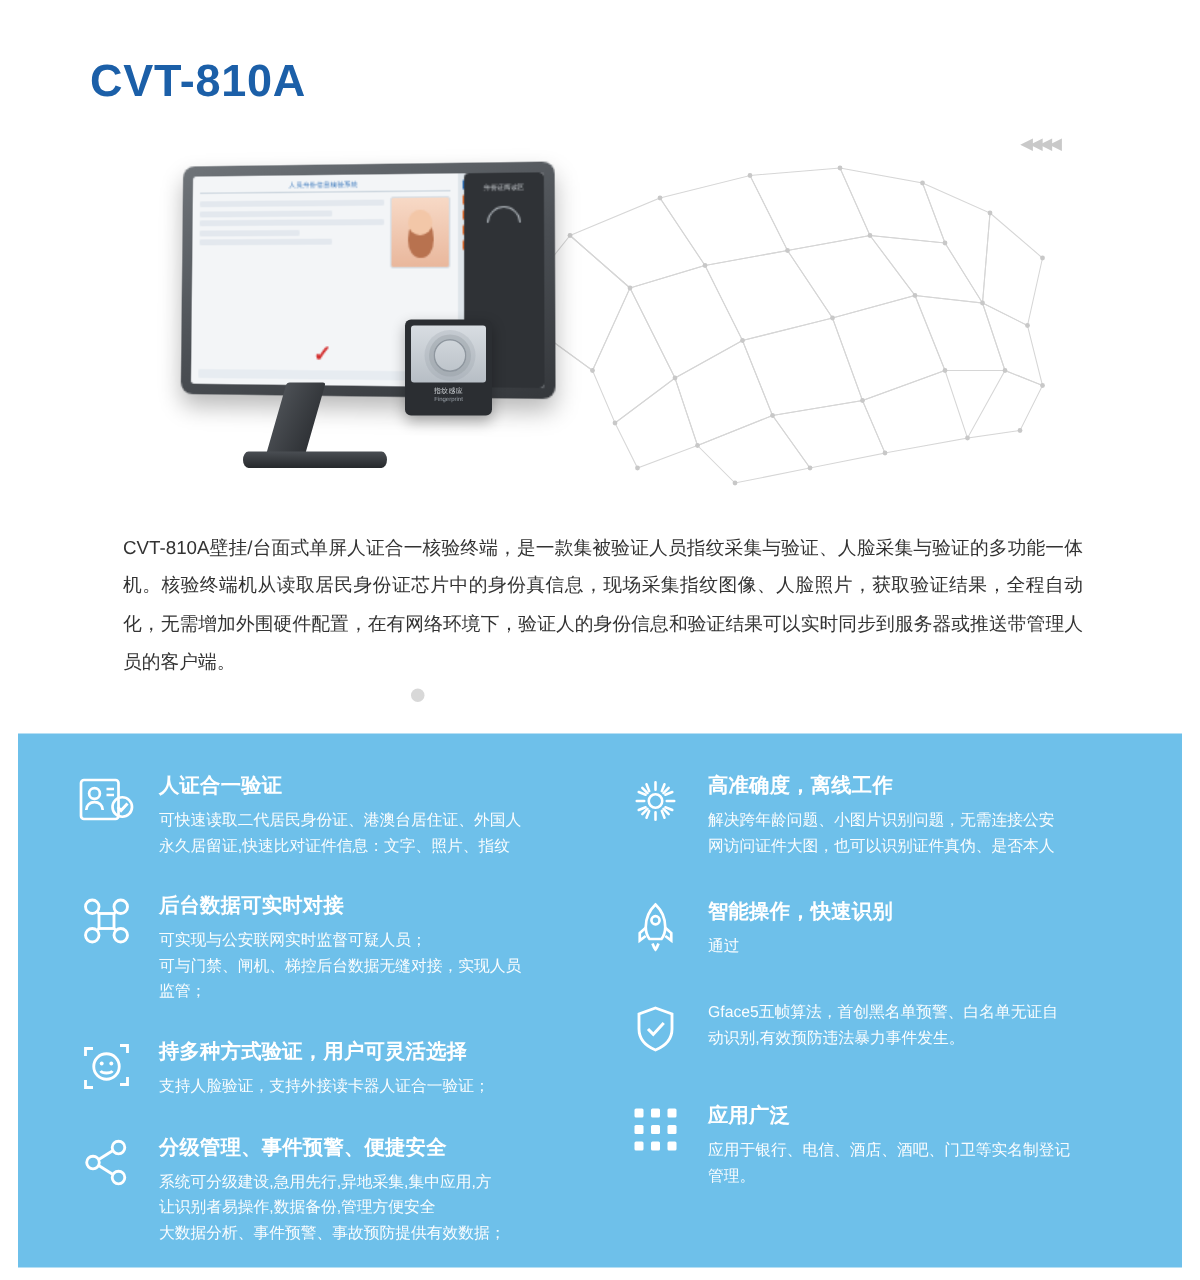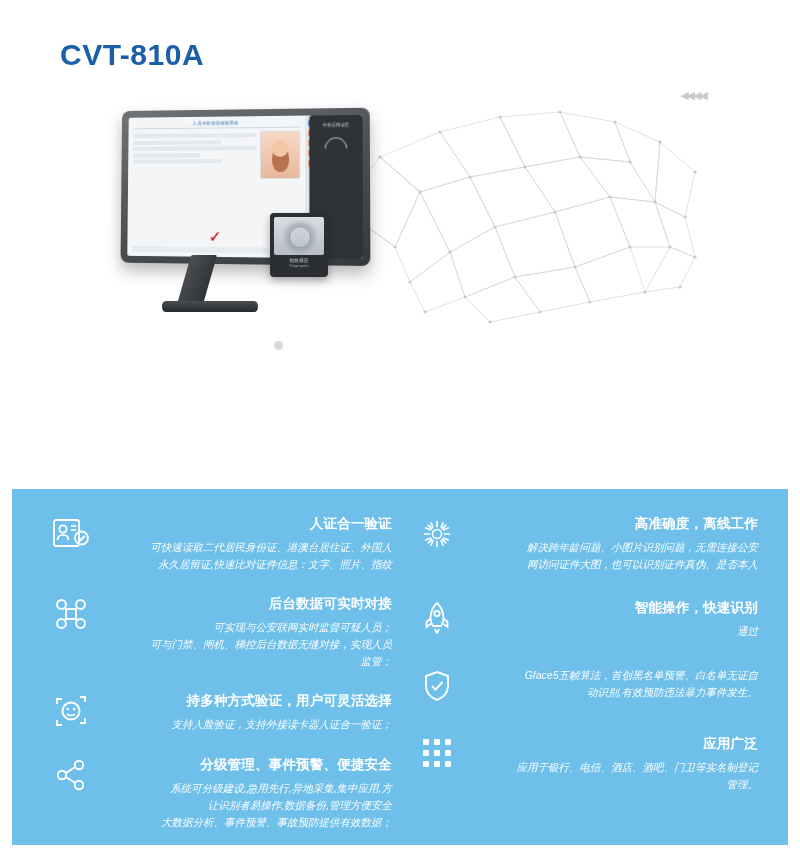--- a/index.html
+++ b/index.html
@@ -273,21 +273,20 @@
   .features {
     position: absolute;
     left: 12px;
     top: 489px;
     width: 776px;
     height: 356px;
     background: #6ec0ea;
     padding: 26px 30px 10px 38px;
     display: flex;
     gap: 24px;
-    text-align: right;
   }
   .fcol { width: 50%; display: flex; flex-direction: column; }
   .fitem { display: flex; gap: 14px; margin-bottom: 22px; }
   .ficon {
     width: 42px;
     min-width: 42px;
     height: 42px;
     color: #ffffff;
     display: flex;
     align-items: flex-start;
@@ -301,21 +300,20 @@
     font-weight: bold;
     color: #ffffff;
     margin-bottom: 6px;
     letter-spacing: .2px;
   }
   .fdesc {
     font-size: 10.5px;
     line-height: 1.62;
     color: #ffffff;
     opacity: .97;
-    font-style: italic;
   }
   .fdesc div { white-space: nowrap; }
   .right-col .fitem { margin-bottom: 26px; }
 </style>
 </head>
 <body>
 
 <div class="top-section">
 
   <div class="model-title">CVT-810A</div>
@@ -427,20 +425,21 @@
         <div class="finger-cap2">Fingerprint</div>
       </div>
 
       <div class="dev-stand">
         <div class="stand-leg"></div>
         <div class="stand-base"></div>
       </div>
     </div>
   </div>
 
+  <div class="desc">CVT-810A壁挂/台面式单屏人证合一核验终端，是一款集被验证人员指纹采集与验证、人脸采集与验证的多功能一体机。核验终端机从读取居民身份证芯片中的身份真信息，现场采集指纹图像、人脸照片，获取验证结果，全程自动化，无需增加外围硬件配置，在有网络环境下，验证人的身份信息和验证结果可以实时同步到服务器或推送带管理人员的客户端。</div>
   <div class="desc" style="height:0;margin-top:0;">
     <span class="desc-dot"></span>
   </div>
 </div>
 
 <div class="features">
 
   <div class="fcol left-col">
 
     <div class="fitem">

